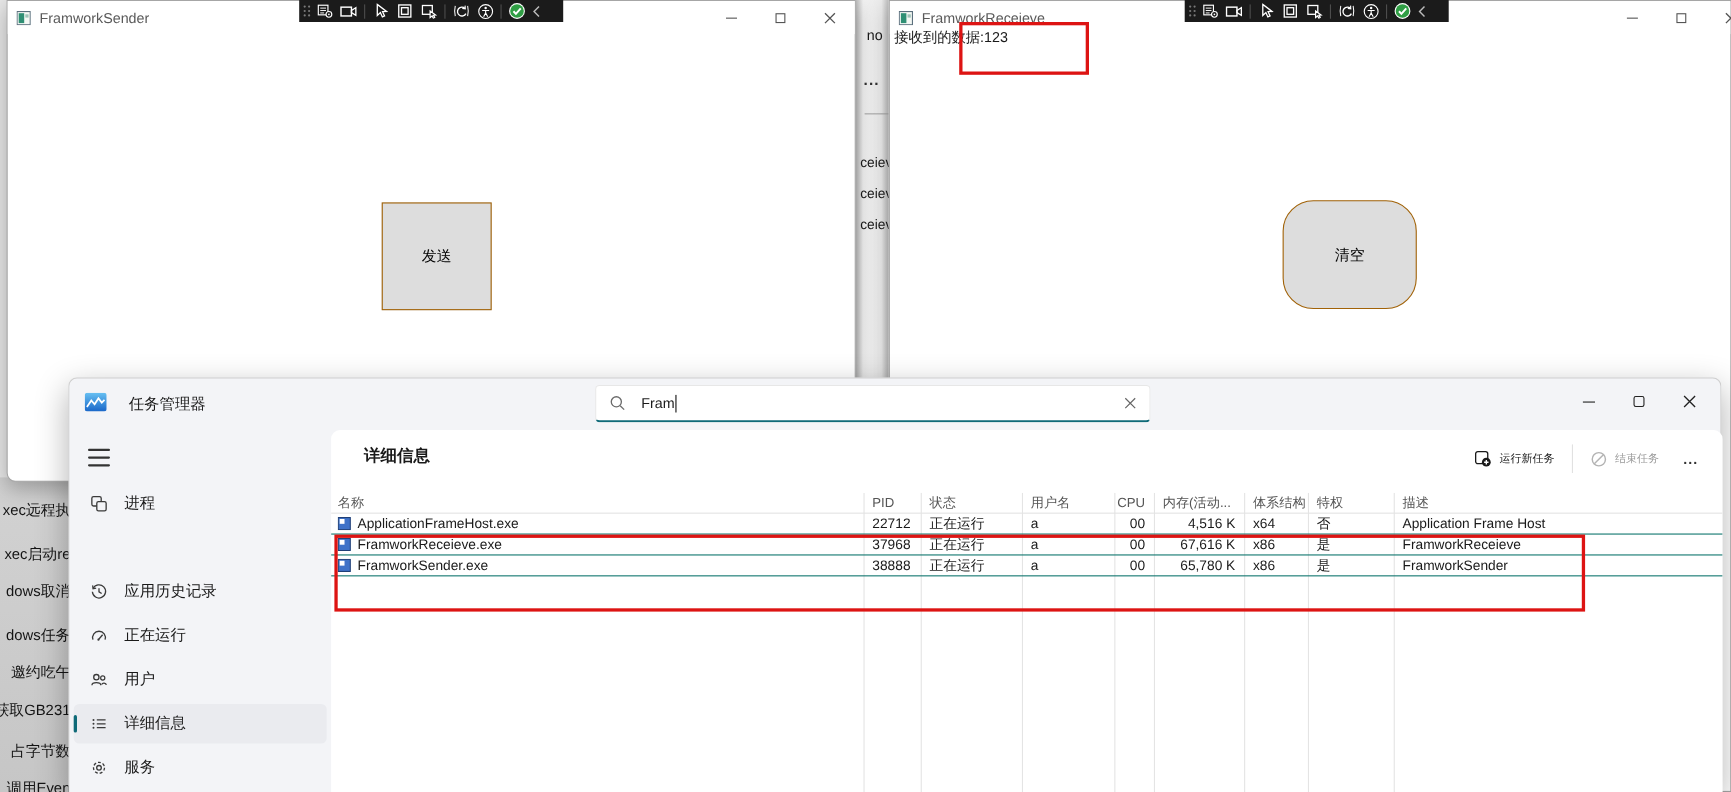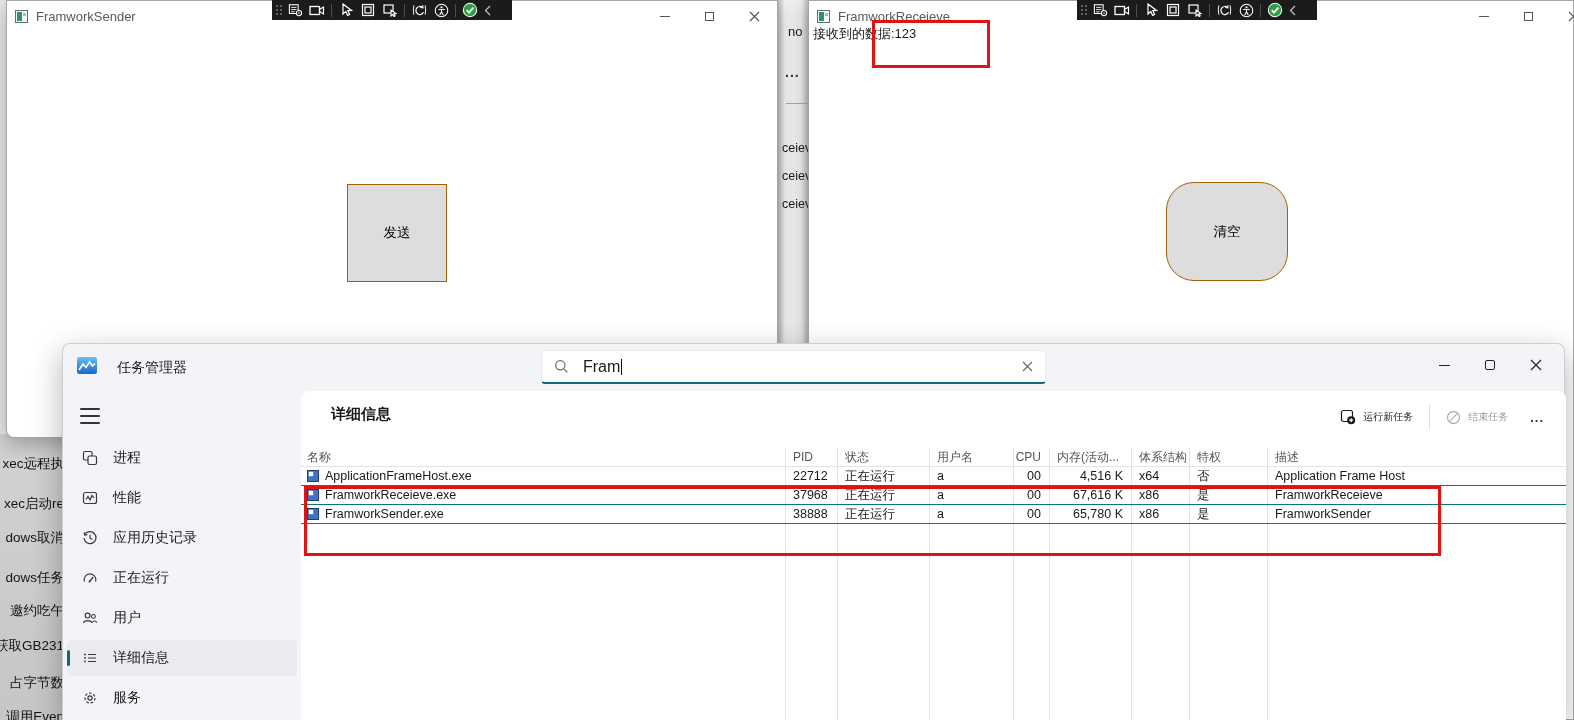--- a/index.html
+++ b/index.html
@@ -47,21 +47,21 @@
 
   
   #taskmgr { position:absolute; left:62px; top:343px; width:1503px; height:377px;
     background:#f3f4f7; border:1px solid #cfcfcf; border-bottom:none; border-radius:8px 8px 0 0;
     box-shadow:0 10px 30px rgba(0,0,0,.3); z-index:10; }
   .tm-title { position:absolute; left:54px; top:15px; font-size:14px; color:#1a1a1a; }
   .tm-appicon { position:absolute; left:14px; top:13px; }
   .tm-search { position:absolute; left:478px; top:6px; width:505px; height:34px; background:#fff;
     border:1px solid #e7e7e7; border-bottom:2px solid #0f6a78; border-radius:4px;
     display:flex; align-items:center; padding:0 12px; }
-  .tm-search .q { margin-left:14px; font-size:16px; color:#1a1a1a; }
+  .tm-search .q { margin-left:14px; font-size:13px; color:#1a1a1a; }
   .caret { display:inline-block; width:1px; height:16px; background:#111; margin-left:1px; vertical-align:-3px;
     animation:blink 1s steps(1) infinite; }
   @keyframes blink { 50% { opacity:0; } }
   .tm-search .clear { margin-left:auto; display:flex; align-items:center; }
   .tm-controls { position:absolute; right:5px; top:4px; display:flex; }
   .tm-ctl { width:46px; height:34px; display:flex; align-items:center; justify-content:center; color:#1a1a1a; }
   .tm-ctl .min-glyph { width:11px; height:1px; background:#222; }
   .tm-ctl .max-glyph { width:10px; height:10px; border:1.2px solid #222; border-radius:2px; }
   .hamburger { position:absolute; left:16px; top:62px; width:22px; height:20px; display:flex;
     flex-direction:column; justify-content:space-between; padding:2px 1px; }
@@ -372,30 +372,20 @@
 
     <div class="side-item" style="top:96px">
 
       <span class="sicon">
           <svg width="16" height="16" viewBox="0 0 16 16">
             <rect x="1.5" y="1.5" width="8.5" height="8.5" rx="1.5" fill="none" stroke="#3a3a3a" stroke-width="1.2"></rect>
             <rect x="6" y="6" width="8.5" height="8.5" rx="1.5" fill="#f3f4f7" stroke="#3a3a3a" stroke-width="1.2"></rect>
           </svg>
         </span>
       <span class="slabel">进程</span>
-    </div>
-    <div class="side-item" style="top:136px">
-
-      <span class="sicon">
-          <svg width="16" height="16" viewBox="0 0 16 16">
-            <rect x="1.5" y="2.5" width="13" height="11" rx="2" fill="none" stroke="#3a3a3a" stroke-width="1.2"></rect>
-            <path d="M4,9.5 L6,6.5 L8,10 L10,5.5 L12,8" fill="none" stroke="#3a3a3a" stroke-width="1.2"></path>
-          </svg>
-        </span>
-      <span class="slabel">性能</span>
     </div>
     <div class="side-item" style="top:176px">
 
       <span class="sicon">
           <svg width="16" height="16" viewBox="0 0 16 16">
             <path d="M2.6,5 A6,6 0 1 1 2,8" fill="none" stroke="#3a3a3a" stroke-width="1.2"></path>
             <path d="M2.2,2.2 L2.6,5.2 L5.4,4.6" fill="none" stroke="#3a3a3a" stroke-width="1.1"></path>
             <path d="M8,4.8 V8 L10.4,9.6" fill="none" stroke="#3a3a3a" stroke-width="1.2"></path>
           </svg>
         </span>

